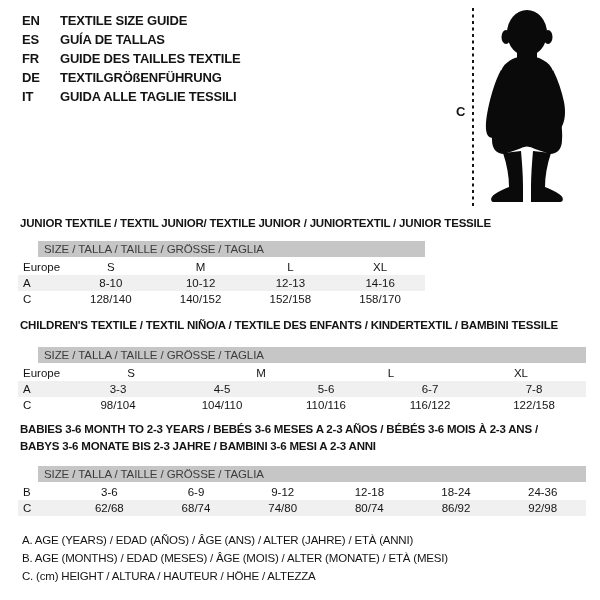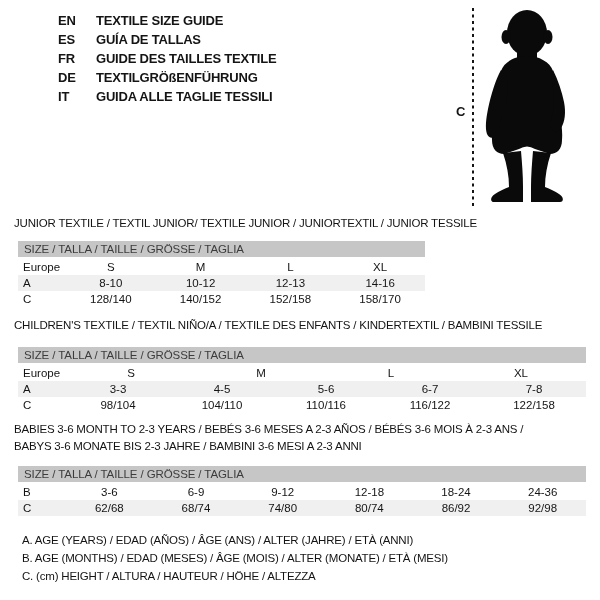--- a/index.html
+++ b/index.html
@@ -4,35 +4,35 @@
 <style>
   * { margin:0; padding:0; box-sizing:border-box; }
   html,body { background:#fff; }
   .canvas {
     position:relative; width:600px; height:600px; background:#ffffff;
     font-family:"Liberation Sans", sans-serif; color:#141414; overflow:hidden;
   }
   
   .langs { position:absolute; left:22px; top:11px; }
   .lang-row { display:flex; height:19px; align-items:center; }
-  .lang-code { width:38px; font-weight:700; font-size:13px; letter-spacing:-0.2px;margin-left:36px; }
+  .lang-code { width:38px; font-weight:700; font-size:13px; letter-spacing:-0.2px; }
   .lang-title { font-weight:700; font-size:13px; letter-spacing:-0.2px; white-space:nowrap; }
   
   .figure { position:absolute; left:440px; top:0; }
   .c-label { position:absolute; left:456px; top:104px; font-weight:700; font-size:13px; }
   
   .sec-heading {
-    position:absolute; left:14px; font-weight:400; font-size:11.5px;
+    position:absolute; left:20px; font-weight:700; font-size:11.5px;
     letter-spacing:-0.2px; white-space:nowrap;
   }
   
   .size-table { position:absolute; font-size:11.5px; }
   .size-bar {
     height:16px; line-height:16px; background:#c6c6c6; color:#3c3c3c;
-    padding-left:6px; margin-bottom:2px; letter-spacing:-0.1px;
+    padding-left:6px; margin-bottom:2px; letter-spacing:-0.1px;margin-left:20px;
   }
   .t-row { display:flex; height:16px; line-height:16px; }
   .t-row.shaded { background:#f0f0f0; }
   .t-label { width:48px; padding-left:5px; }
   .t-cell { flex:1; text-align:center; }
   
   .footnote {
     position:absolute; left:22px; font-weight:400; font-size:11.5px;
     letter-spacing:-0.2px; white-space:nowrap;
   }

